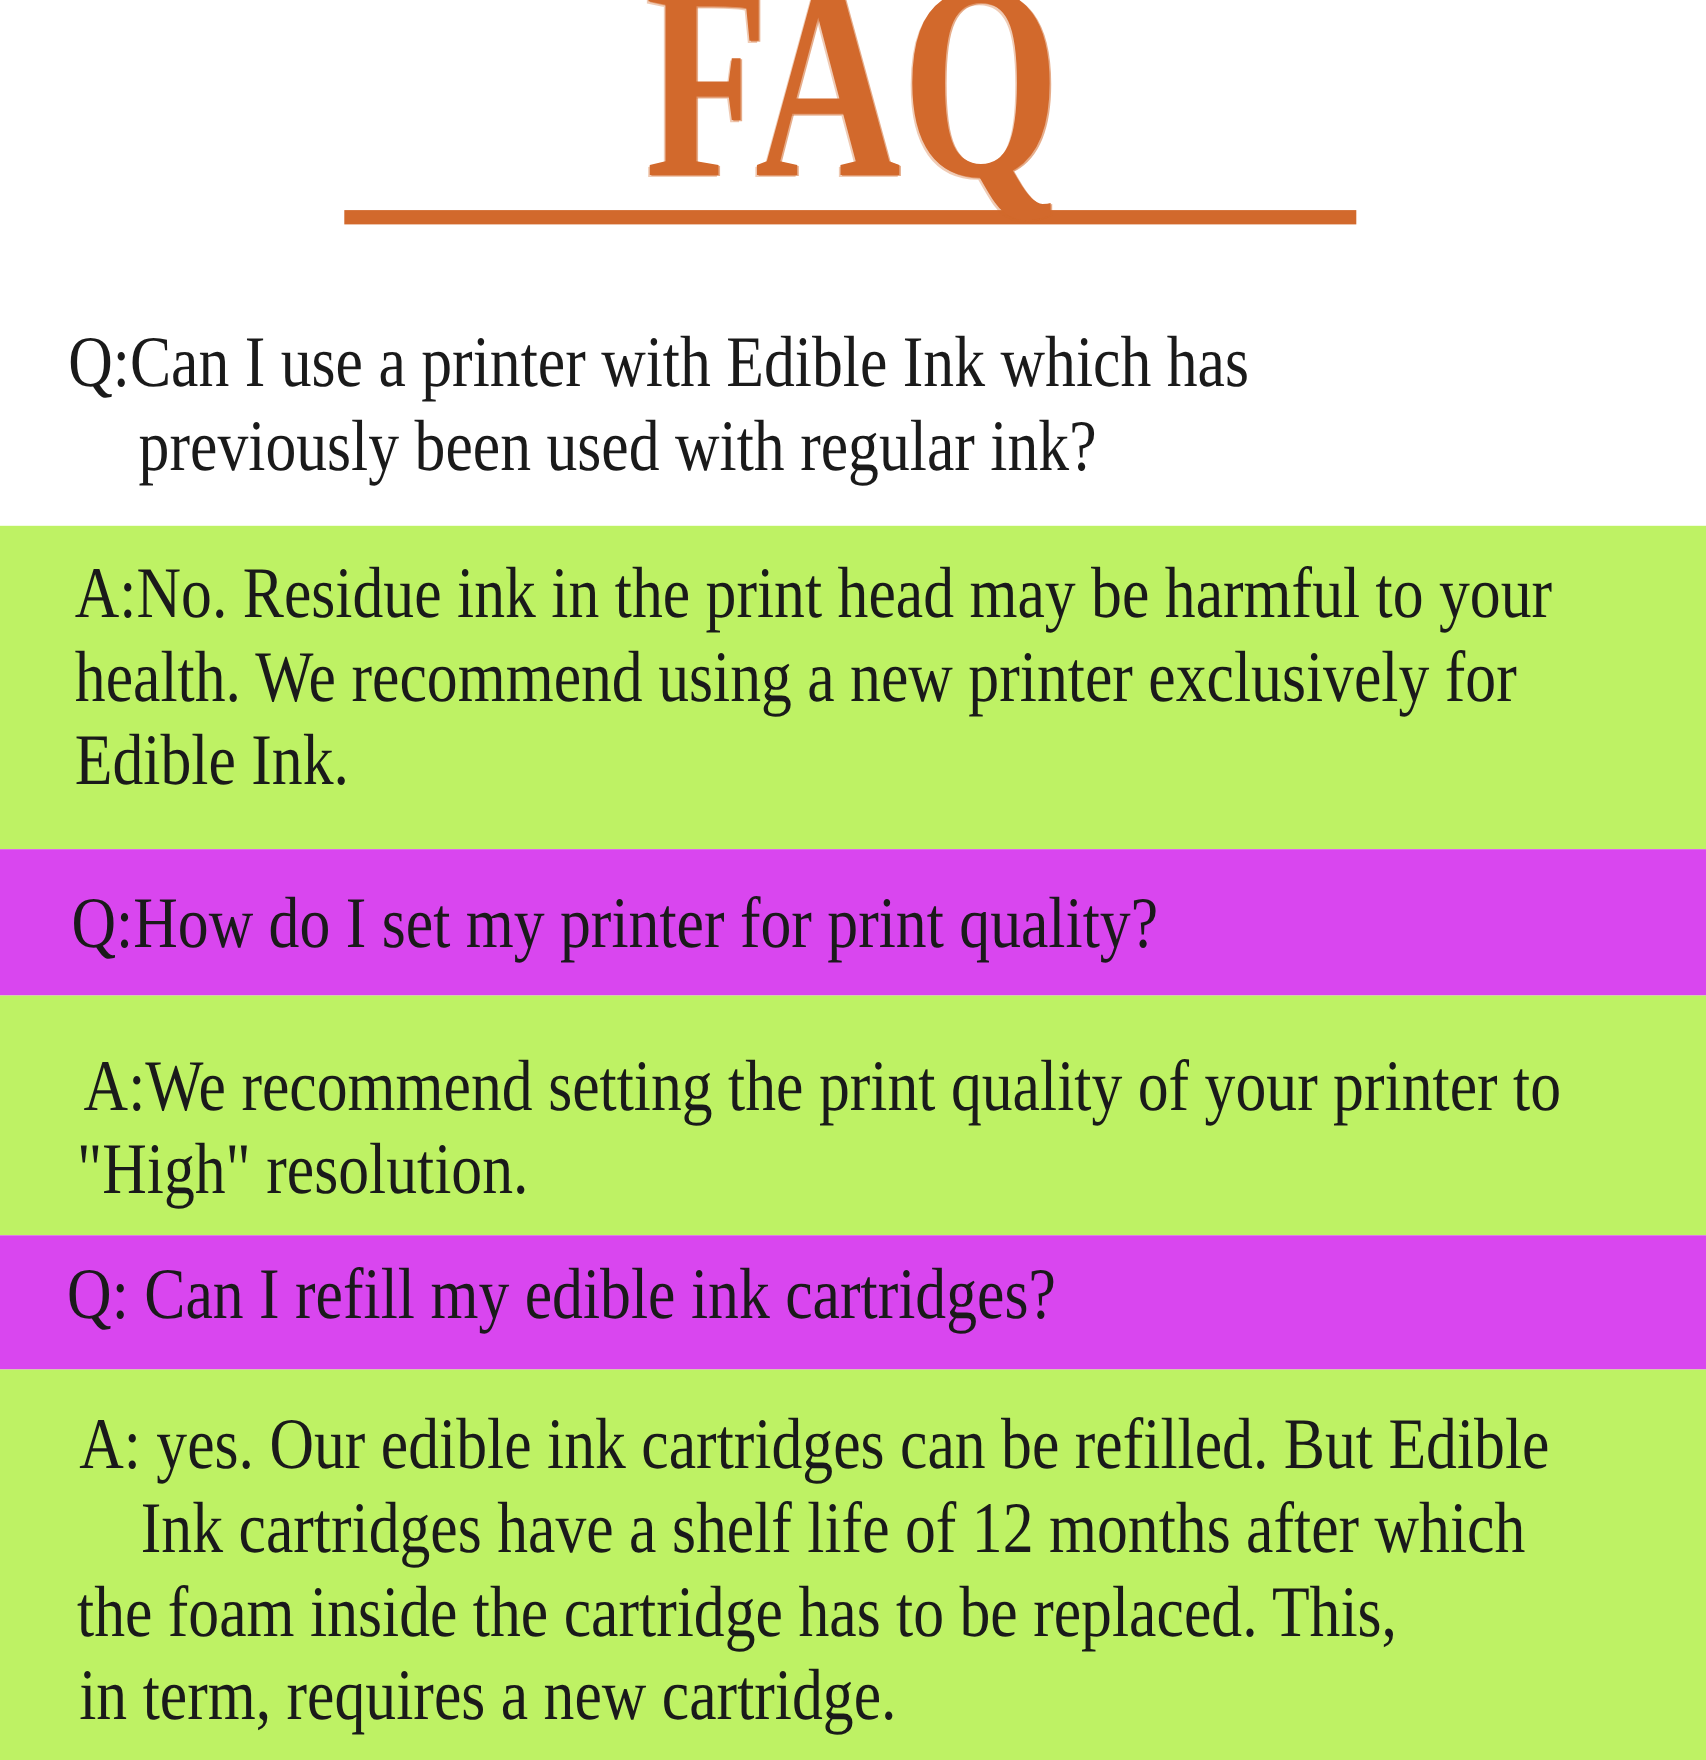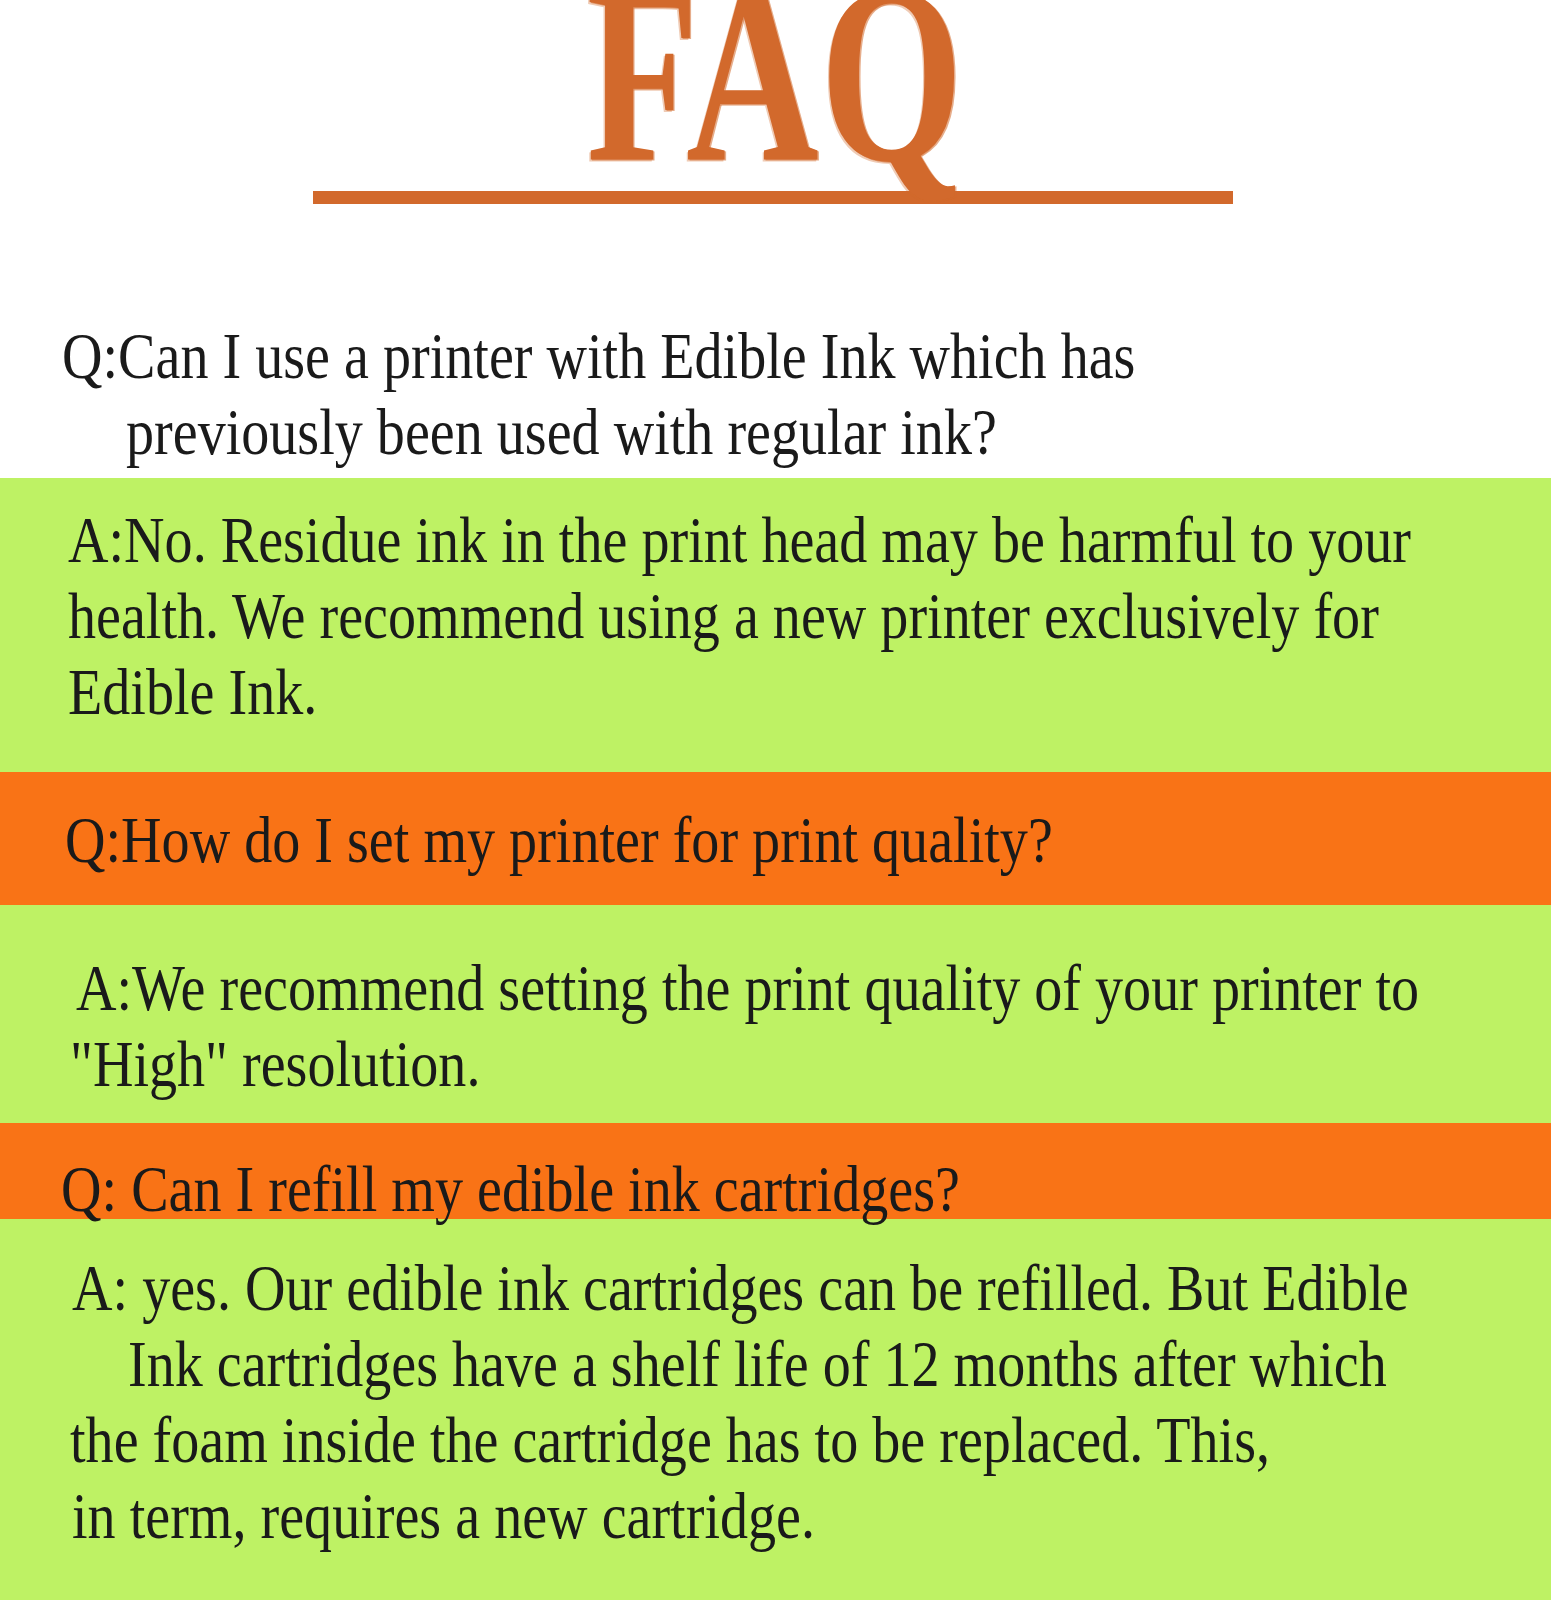--- a/index.html
+++ b/index.html
@@ -44,29 +44,29 @@
     width: 920px;
     height: 13px;
     margin-left: 313px;
     background: #d2692c;
   }
   .band {
     box-sizing: border-box;
     width: 1551px;
   }
   .band.gray { background: #bef264; }
-  .band.white { background: #f97316; }
+  .band.white { background: #d946ef; }
   .tline {
     font-size: 66px;
     line-height: 76px;
     white-space: nowrap;
     transform: scaleX(0.85);
     transform-origin: 0 50%;
   }
-  .q1-block { margin-top: 114px; }
+  .q1-block { margin-top: 88px; }
 </style>
 </head>
 <body>
 
 <main class="page">
 
   <section class="sec-top">
     <div class="title-wrap">
       <h1 class="faq-title">FAQ</h1>
     </div>
@@ -86,21 +86,21 @@
 
   <section class="band white" style="height:133px; padding-top:30px">
     <div class="tline" style="margin-left:65px">Q:How do I set my printer for print quality?</div>
   </section>
 
   <section class="band gray" style="height:218px; padding-top:45px">
     <div class="tline" style="margin-left:76px">A:We recommend setting the print quality of your printer to</div>
     <div class="tline" style="margin-left:70px">"High" resolution.</div>
   </section>
 
-  <section class="band white" style="height:96px; padding-top:28px">
+  <section class="band white" style="height:122px; padding-top:16px">
     <div class="tline" style="margin-left:61px">Q: Can I refill my edible ink cartridges?</div>
   </section>
 
   <section class="band gray" style="height:384px; padding-top:31px">
     <div class="tline" style="margin-left:72px">A: yes. Our edible ink cartridges can be refilled. But Edible</div>
     <div class="tline" style="margin-left:128px">Ink cartridges have a shelf life of 12 months after which</div>
     <div class="tline" style="margin-left:70px">the foam inside the cartridge has to be replaced. This,</div>
     <div class="tline" style="margin-left:72px">in term, requires a new cartridge.</div>
   </section>
 

